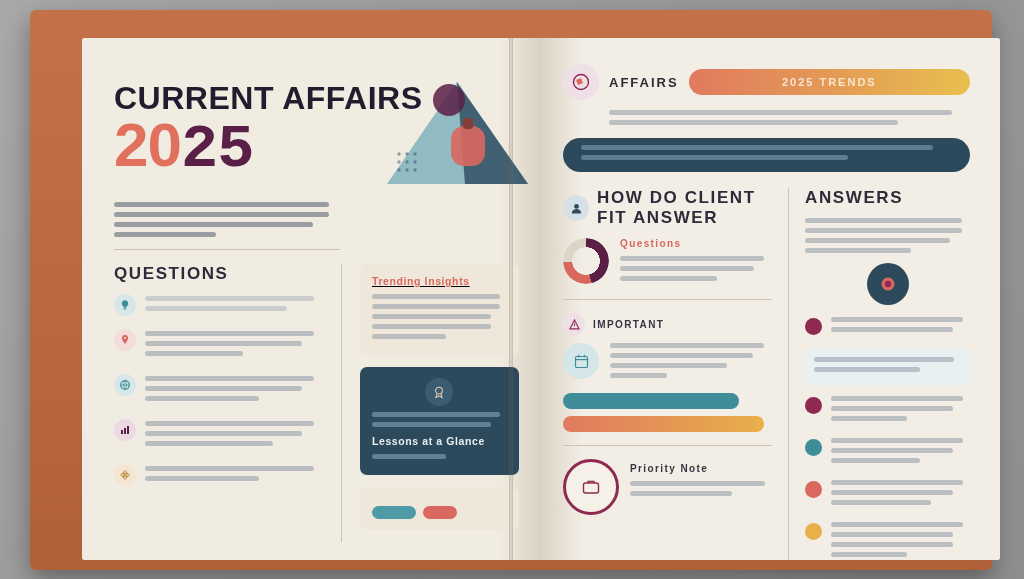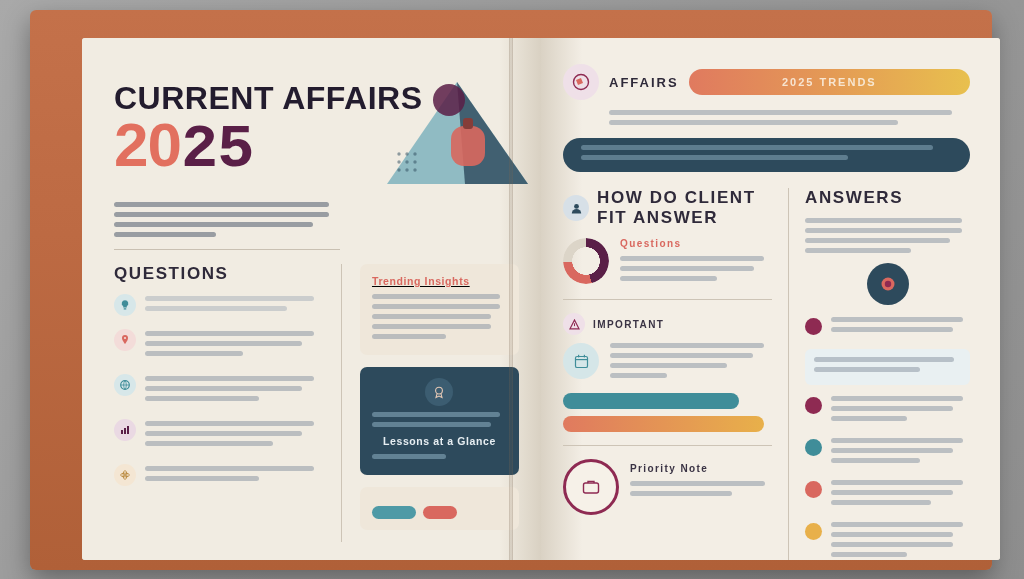--- a/index.html
+++ b/index.html
@@ -179,21 +179,21 @@
   .ic-rose { background: #f3dcd9; }
   .ic-plum { background: #ead9e3; }
   .ic-sand { background: #f4e6d3; }
 
   
   .card {
     border-radius: 7px;
     padding: 11px 12px;
     margin-bottom: 12px;
   }
-  .card-navy { background: #2d4a5c; text-align: center; }
+  .card-navy { background: #2d4a5c; }
   .card-navy .tl { background: #8fb0c2; opacity: .55; }
   .card-cream { background: #efe7da; text-decoration: underline; }
   .card-title {
     font-size: 10.5px;
     font-weight: bold;
     letter-spacing: .6px;
     margin: 0 0 7px 0;
   }
   .card-navy .card-title { color: #e7eef2; }
   .card-cream .card-title { color: #3a3344; }

